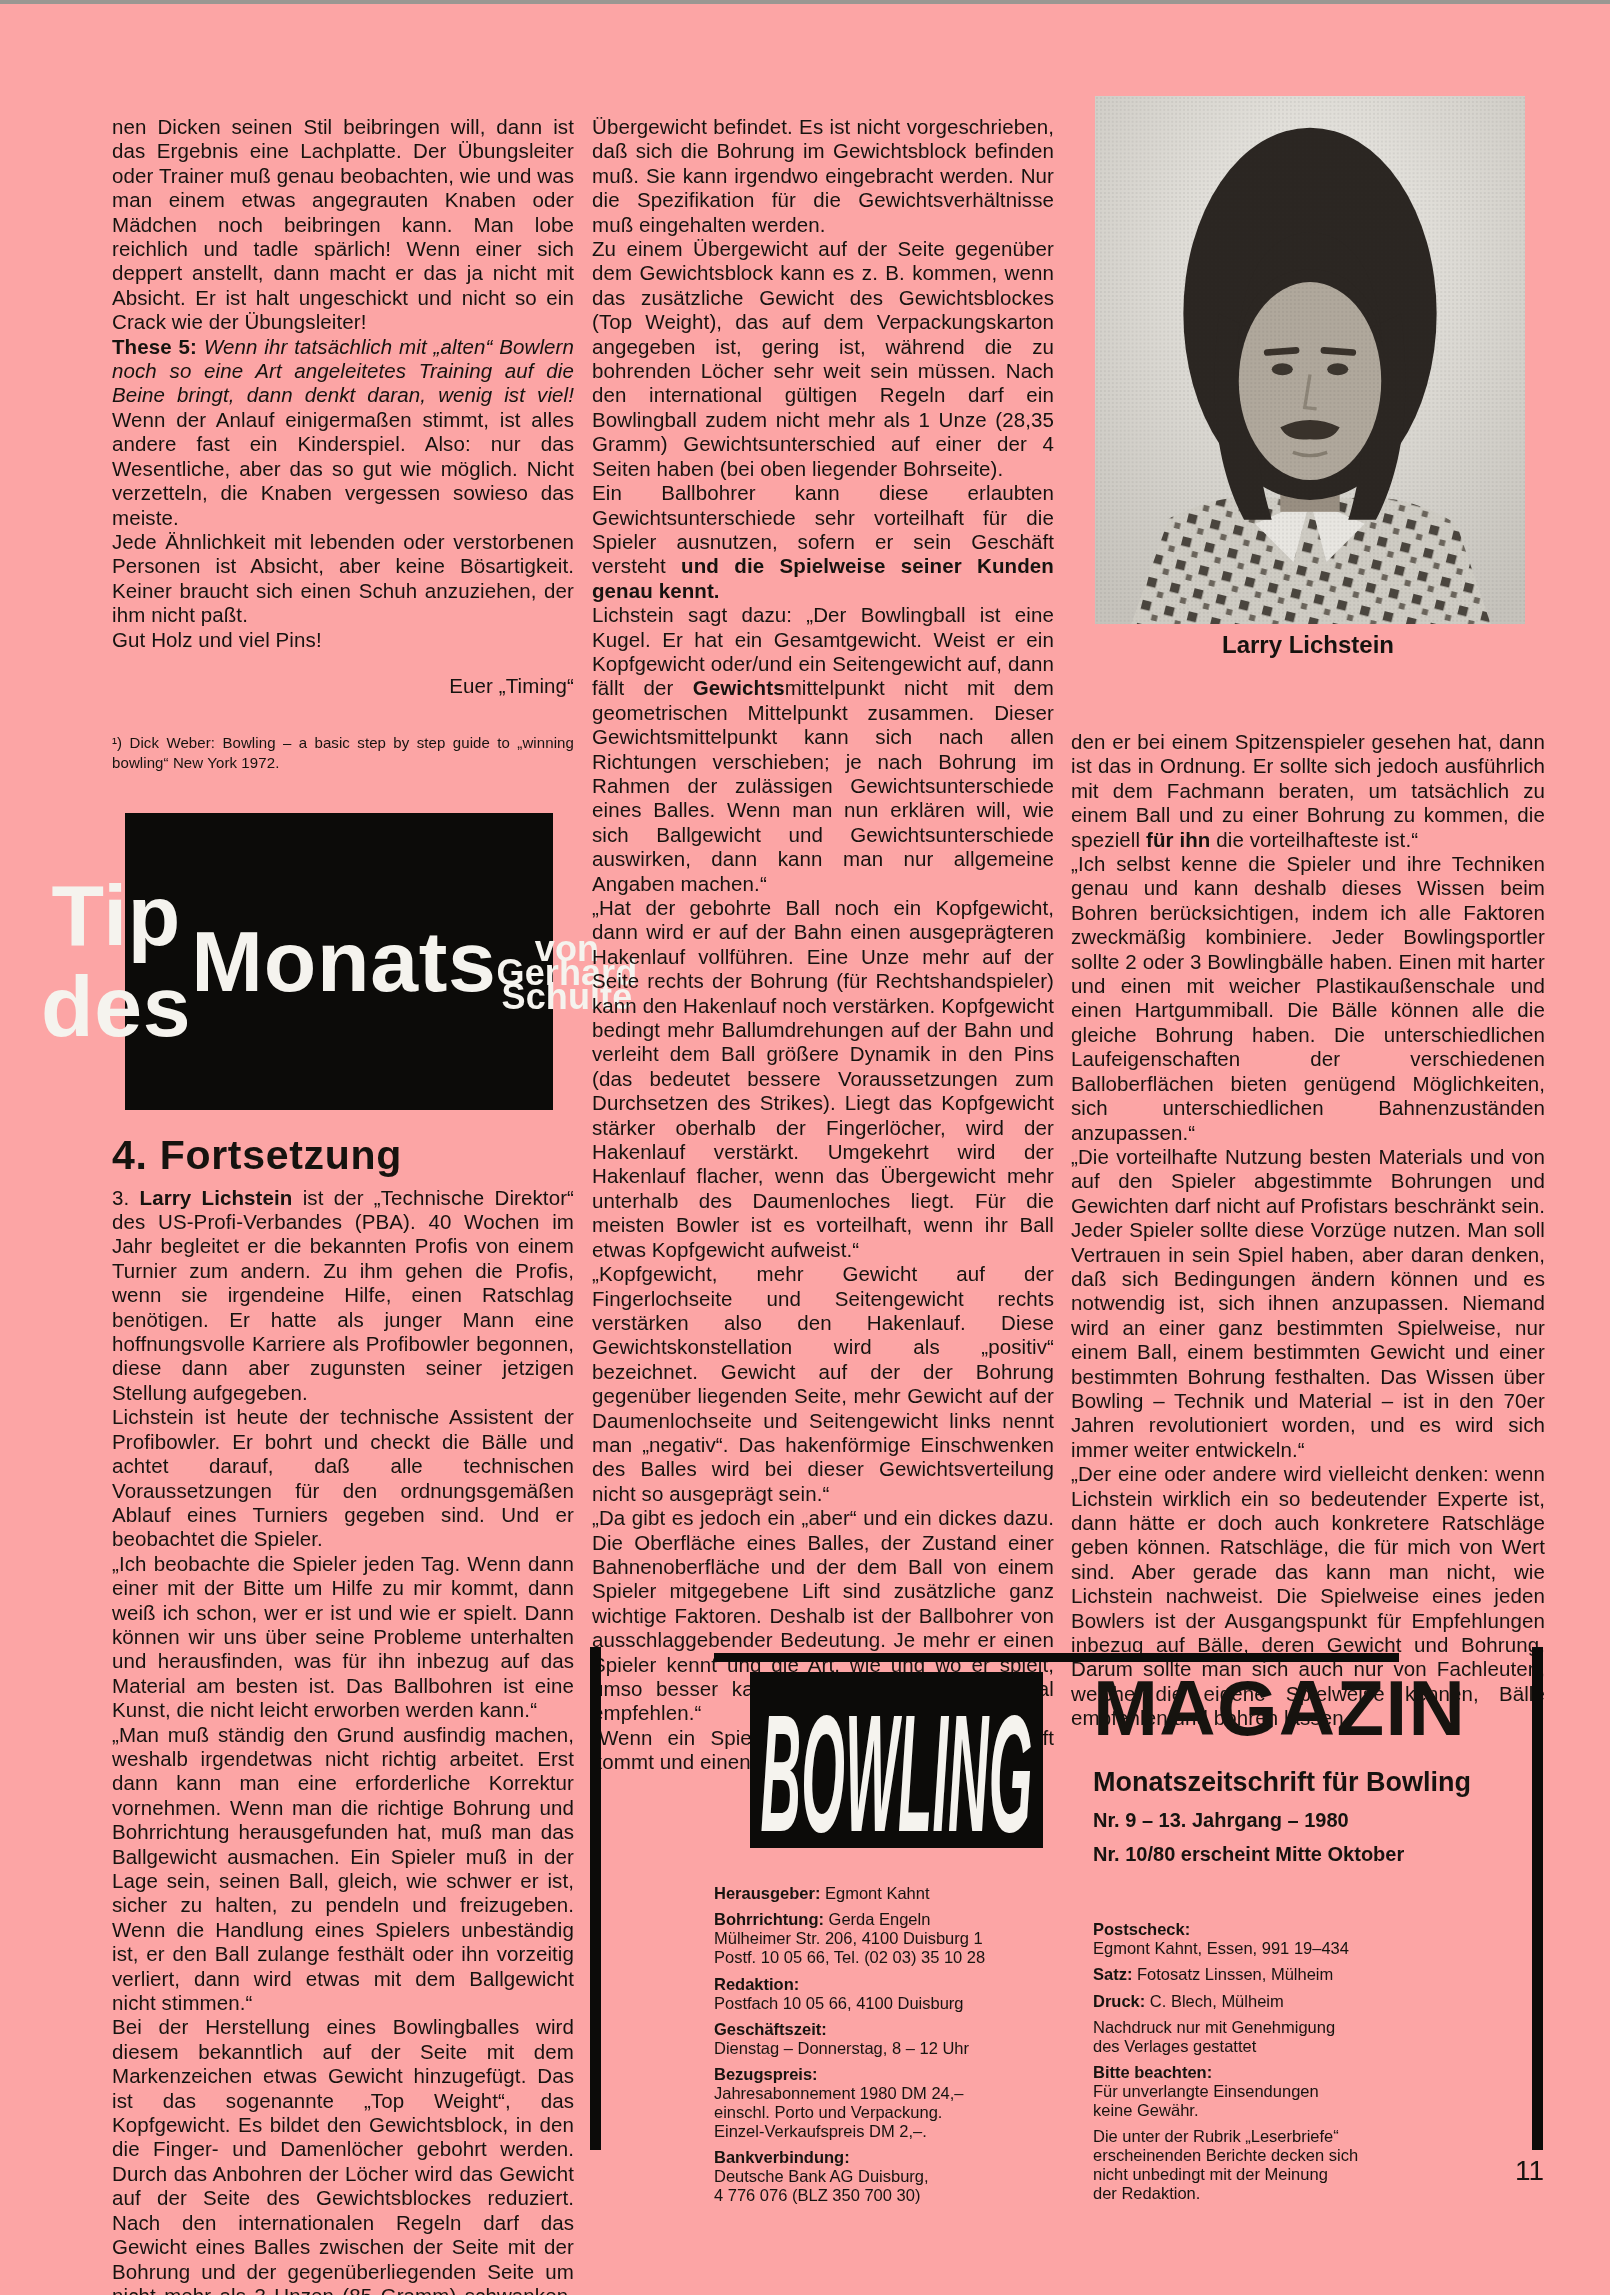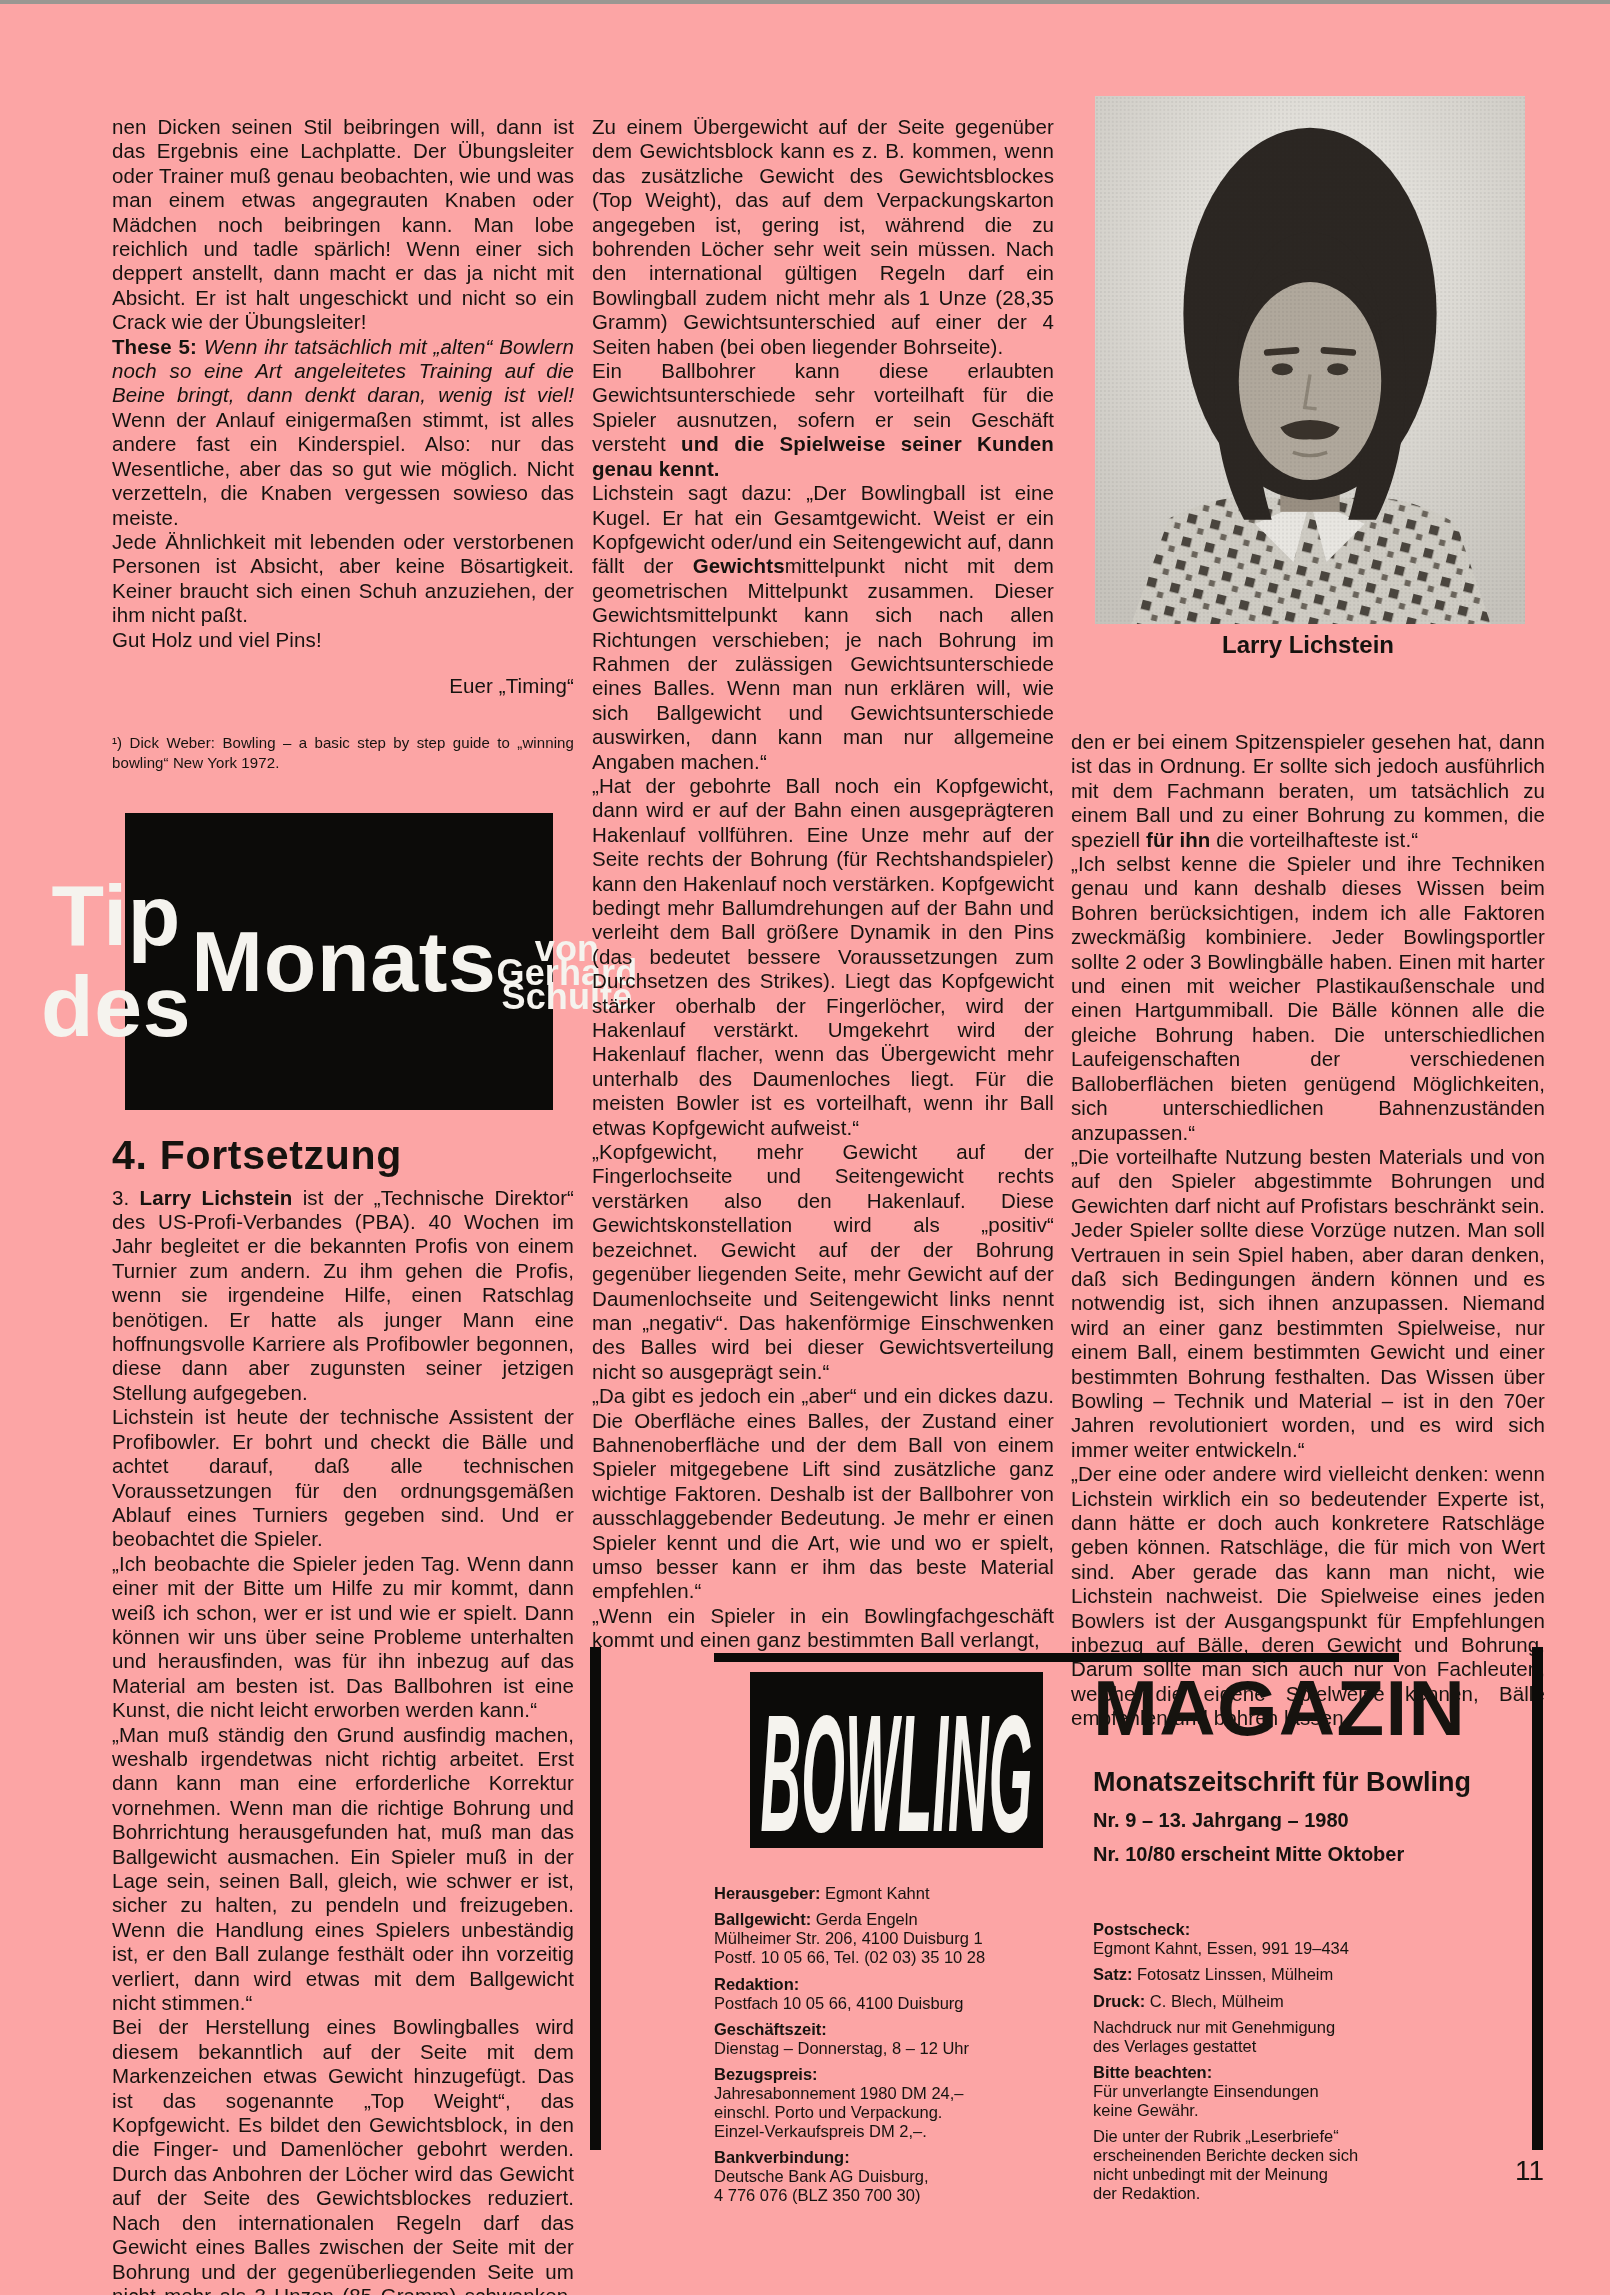--- a/index.html
+++ b/index.html
@@ -68,20 +68,21 @@
     <p class="fortsetzung">4. Fortsetzung</p>
 
     <p><span>3. </span><span class="bold">Larry Lichstein</span><span> ist der „Technische Direktor“ des US-Profi-Verbandes (PBA). 40 Wochen im Jahr begleitet er die bekannten Profis von einem Turnier zum andern. Zu ihm gehen die Profis, wenn sie irgendeine Hilfe, einen Ratschlag benötigen. Er hatte als junger Mann eine hoffnungsvolle Karriere als Profibowler begonnen, diese dann aber zugunsten seiner jetzigen Stellung aufgegeben.</span></p>
     <p>Lichstein ist heute der technische Assistent der Profibowler. Er bohrt und checkt die Bälle und achtet darauf, daß alle technischen Voraussetzungen für den ordnungsgemäßen Ablauf eines Turniers gegeben sind. Und er beobachtet die Spieler.</p>
     <p>„Ich beobachte die Spieler jeden Tag. Wenn dann einer mit der Bitte um Hilfe zu mir kommt, dann weiß ich schon, wer er ist und wie er spielt. Dann können wir uns über seine Probleme unterhalten und herausfinden, was für ihn inbezug auf das Material am besten ist. Das Ballbohren ist eine Kunst, die nicht leicht erworben werden kann.“</p>
     <p>„Man muß ständig den Grund ausfindig machen, weshalb irgendetwas nicht richtig arbeitet. Erst dann kann man eine erforderliche Korrektur vornehmen. Wenn man die richtige Bohrung und Bohrrichtung herausgefunden hat, muß man das Ballgewicht ausmachen. Ein Spieler muß in der Lage sein, seinen Ball, gleich, wie schwer er ist, sicher zu halten, zu pendeln und freizugeben. Wenn die Handlung eines Spielers unbeständig ist, er den Ball zulange festhält oder ihn vorzeitig verliert, dann wird etwas mit dem Ballgewicht nicht stimmen.“</p>
     <p>Bei der Herstellung eines Bowlingballes wird diesem bekanntlich auf der Seite mit dem Markenzeichen etwas Gewicht hinzugefügt. Das ist das sogenannte „Top Weight“, das Kopfgewicht. Es bildet den Gewichtsblock, in den die Finger- und Damenlöcher gebohrt werden. Durch das Anbohren der Löcher wird das Gewicht auf der Seite des Gewichtsblockes reduziert. Nach den internationalen Regeln darf das Gewicht eines Balles zwischen der Seite mit der Bohrung und der gegenüberliegenden Seite um nicht mehr als 3 Unzen (85 Gramm) schwanken. Dabei ist offengelassen, auf welcher Seite sich das</p>
   </div>
 
   <div class="col" id="col2">
+    <p>Übergewicht befindet. Es ist nicht vorgeschrieben, daß sich die Bohrung im Gewichtsblock befinden muß. Sie kann irgendwo eingebracht werden. Nur die Spezifikation für die Gewichtsverhältnisse muß eingehalten werden.</p>
     <p>Zu einem Übergewicht auf der Seite gegenüber dem Gewichtsblock kann es z. B. kommen, wenn das zusätzliche Gewicht des Gewichtsblockes (Top Weight), das auf dem Verpackungskarton angegeben ist, gering ist, während die zu bohrenden Löcher sehr weit sein müssen. Nach den international gültigen Regeln darf ein Bowlingball zudem nicht mehr als 1 Unze (28,35 Gramm) Gewichtsunterschied auf einer der 4 Seiten haben (bei oben liegender Bohrseite).</p>
     <p><span>Ein Ballbohrer kann diese erlaubten Gewichtsunterschiede sehr vorteilhaft für die Spieler ausnutzen, sofern er sein Geschäft versteht </span><span class="bold">und die Spielweise seiner Kunden genau kennt.</span></p>
     <p><span>Lichstein sagt dazu: „Der Bowlingball ist eine Kugel. Er hat ein Gesamtgewicht. Weist er ein Kopfgewicht oder/und ein Seitengewicht auf, dann fällt der </span><span class="bold">Gewichts</span><span>mittelpunkt nicht mit dem geometrischen Mittelpunkt zusammen. Dieser Gewichtsmittelpunkt kann sich nach allen Richtungen verschieben; je nach Bohrung im Rahmen der zulässigen Gewichtsunterschiede eines Balles. Wenn man nun erklären will, wie sich Ballgewicht und Gewichtsunterschiede auswirken, dann kann man nur allgemeine Angaben machen.“</span></p>
     <p>„Hat der gebohrte Ball noch ein Kopfgewicht, dann wird er auf der Bahn einen ausgeprägteren Hakenlauf vollführen. Eine Unze mehr auf der Seite rechts der Bohrung (für Rechtshandspieler) kann den Hakenlauf noch verstärken. Kopfgewicht bedingt mehr Ballumdrehungen auf der Bahn und verleiht dem Ball größere Dynamik in den Pins (das bedeutet bessere Voraussetzungen zum Durchsetzen des Strikes). Liegt das Kopfgewicht stärker oberhalb der Fingerlöcher, wird der Hakenlauf verstärkt. Umgekehrt wird der Hakenlauf flacher, wenn das Übergewicht mehr unterhalb des Daumenloches liegt. Für die meisten Bowler ist es vorteilhaft, wenn ihr Ball etwas Kopfgewicht aufweist.“</p>
     <p>„Kopfgewicht, mehr Gewicht auf der Fingerlochseite und Seitengewicht rechts verstärken also den Hakenlauf. Diese Gewichtskonstellation wird als „positiv“ bezeichnet. Gewicht auf der der Bohrung gegenüber liegenden Seite, mehr Gewicht auf der Daumenlochseite und Seitengewicht links nennt man „negativ“. Das hakenförmige Einschwenken des Balles wird bei dieser Gewichtsverteilung nicht so ausgeprägt sein.“</p>
     <p>„Da gibt es jedoch ein „aber“ und ein dickes dazu. Die Oberfläche eines Balles, der Zustand einer Bahnenoberfläche und der dem Ball von einem Spieler mitgegebene Lift sind zusätzliche ganz wichtige Faktoren. Deshalb ist der Ballbohrer von ausschlaggebender Bedeutung. Je mehr er einen Spieler kennt und die Art, wie und wo er spielt, umso besser kann er ihm das beste Material empfehlen.“</p>
     <p>„Wenn ein Spieler in ein Bowlingfachgeschäft kommt und einen ganz bestimmten Ball verlangt,</p>
   </div>
 
   <div class="photo">
@@ -141,21 +142,21 @@
 
   <div class="mag">
     <p class="mag-title">MAGAZIN</p>
     <p class="mag-sub">Monatszeitschrift für Bowling</p>
     <p class="mag-issue">Nr. 9 – 13. Jahrgang – 1980</p>
     <p class="mag-issue">Nr. 10/80 erscheint Mitte  Oktober</p>
   </div>
 
   <div class="imp imp-left">
     <p><b>Herausgeber:</b><span> Egmont Kahnt</span></p>
-    <p><b>Ballgewicht:</b><span> Gerda Engeln
+    <p><b>Bohrrichtung:</b><span> Gerda Engeln
 Mülheimer Str. 206, 4100 Duisburg 1
 Postf. 10 05 66, Tel. (02 03) 35 10 28</span></p>
     <p><b>Redaktion:</b><span>
 Postfach 10 05 66, 4100 Duisburg</span></p>
     <p><b>Geschäftszeit:</b><span>
 Dienstag – Donnerstag, 8 – 12 Uhr</span></p>
     <p><b>Bezugspreis:</b><span>
 Jahresabonnement 1980 DM 24,–
 einschl. Porto und Verpackung.
 Einzel-Verkaufspreis DM 2,–.</span></p>

